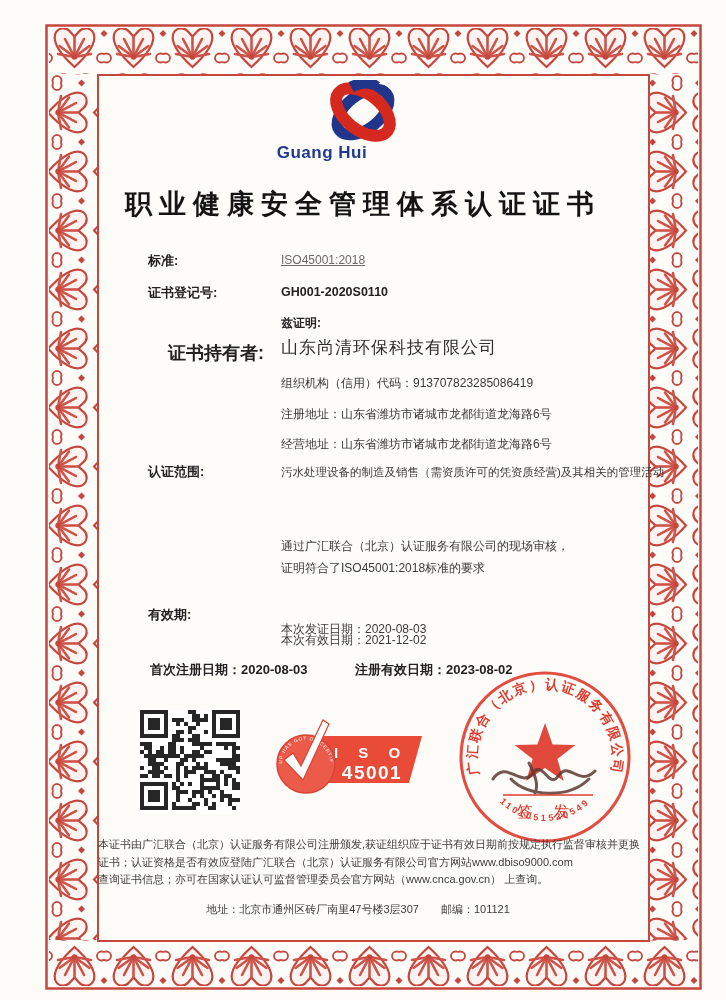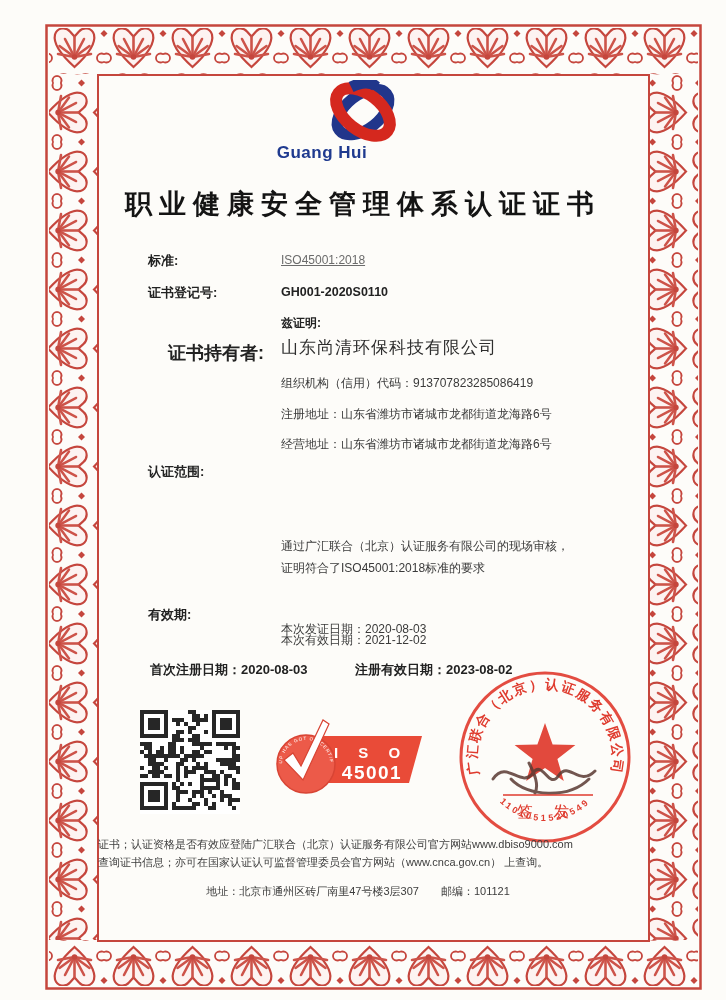--- a/index.html
+++ b/index.html
@@ -86,20 +86,21 @@
   <div class="abs value-bold" style="left:281px;top:315px;font-size:12px;">兹证明:</div>
 
   <div class="abs label" style="left:148px;top:341px;font-size:18px;margin-left:20px;">证书持有者:</div>
   <div class="abs holder-value" style="left:281px;top:336px;">山东尚清环保科技有限公司</div>
 
   <div class="abs value" style="left:281px;top:375px;">组织机构（信用）代码：913707823285086419</div>
   <div class="abs value" style="left:281px;top:406px;">注册地址：山东省潍坊市诸城市龙都街道龙海路6号</div>
   <div class="abs value" style="left:281px;top:436px;">经营地址：山东省潍坊市诸城市龙都街道龙海路6号</div>
 
   <div class="abs label" style="left:148px;top:463px;">认证范围:</div>
+  <div class="abs value" style="left:281px;top:465px;font-size:11.5px;">污水处理设备的制造及销售（需资质许可的凭资质经营)及其相关的管理活动</div>
 
   <div class="abs value" style="left:281px;top:538px;">通过广汇联合（北京）认证服务有限公司的现场审核，</div>
   <div class="abs value" style="left:281px;top:560px;">证明符合了ISO45001:2018标准的要求</div>
 
   <div class="abs label" style="left:148px;top:606px;">有效期:</div>
   <div class="abs value" style="left:281px;top:607px;margin-top:14px;">本次发证日期：2020-08-03</div>
   <div class="abs value" style="left:281px;top:632px;">本次有效日期：2021-12-02</div>
 
   <div class="abs dates-bold" style="left:150px;top:661px;">首次注册日期：2020-08-03</div>
   <div class="abs dates-bold" style="left:355px;top:661px;">注册有效日期：2023-08-02</div>
@@ -356,18 +357,19 @@
       <path d="M 74,96 C 80,108 84,118 80,126"></path>
     </g>
     <line x1="48" y1="128" x2="138" y2="128" stroke="#df3b2e" stroke-width="1.5"></line>
     <text x="92" y="150" text-anchor="middle" font-size="16" fill="#df3b2e" letter-spacing="8">签 发</text>
     <text font-size="9" font-weight="bold" fill="#df3b2e" letter-spacing="2.8">
       <textPath href="#arc-seal-num" startOffset="50%" text-anchor="middle">1101051520549</textPath>
     </text>
   </svg>
 
   <div class="footer">
+    <div>本证书由广汇联合（北京）认证服务有限公司注册颁发,获证组织应于证书有效日期前按规定执行监督审核并更换</div>
     <div>证书；认证资格是否有效应登陆广汇联合（北京）认证服务有限公司官方网站www.dbiso9000.com</div>
     <div>查询证书信息；亦可在国家认证认可监督管理委员会官方网站（www.cnca.gov.cn） 上查询。</div>
     <div class="addr">地址：北京市通州区砖厂南里47号楼3层307　　邮编：101121</div>
   </div>
 
 </div>
 
 </body></html>

